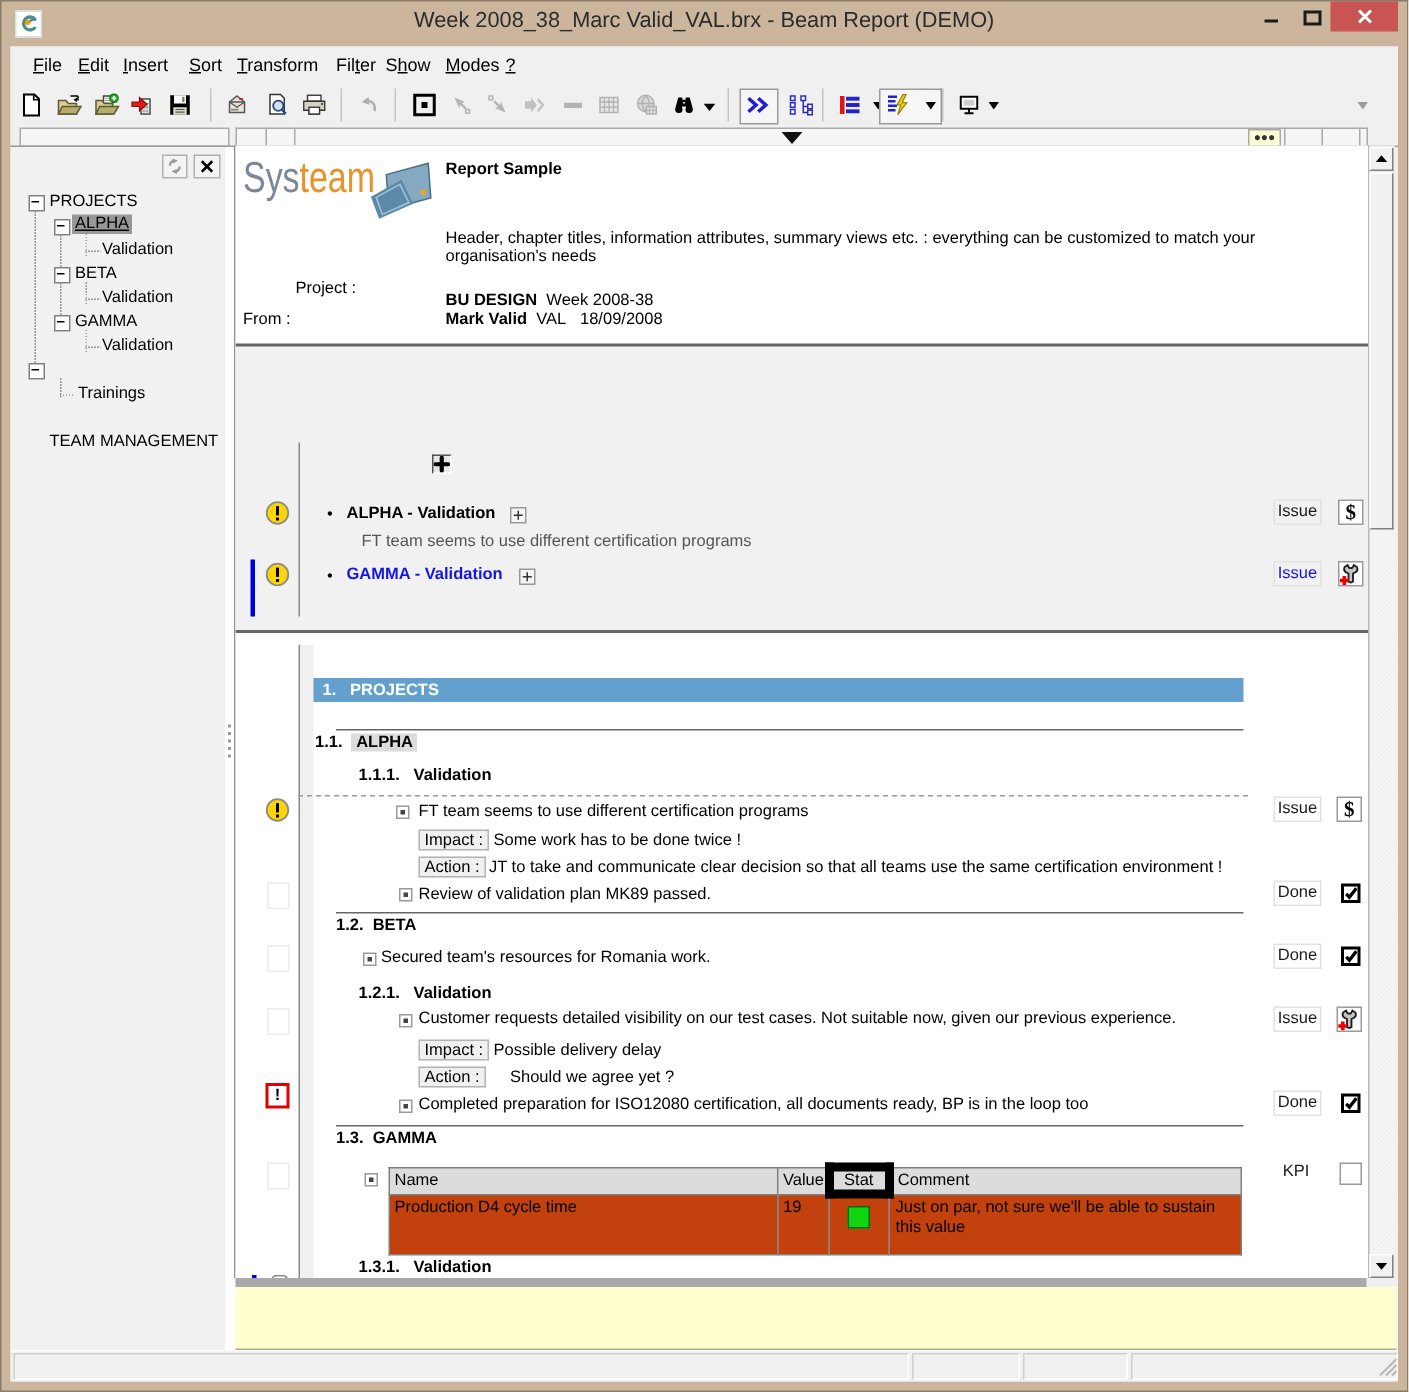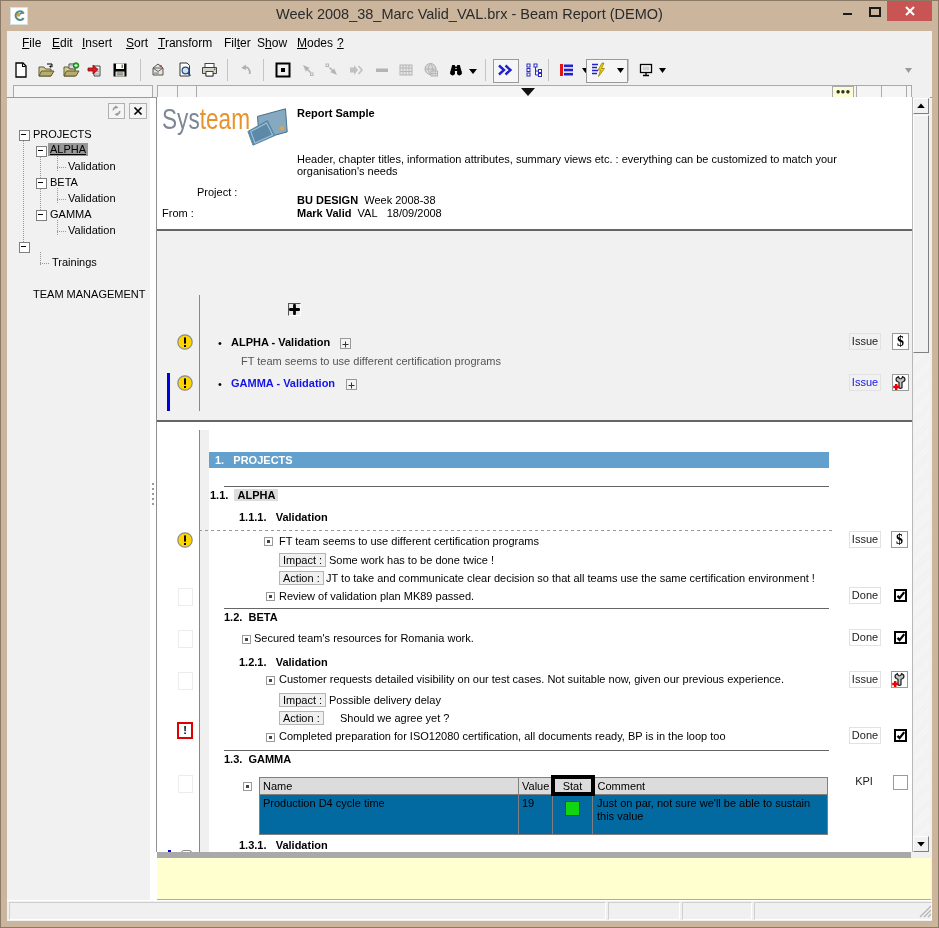--- a/index.html
+++ b/index.html
@@ -403,24 +403,24 @@
         <colgroup>
             <col style="width:259px;">
             <col style="width:34px;">
             <col style="width:40px;">
             <col style="width:235px;">
           </colgroup>
         <tbody>
             <tr style="background:#dcdcdc;height:17px;">
           <td style="border:1px solid #808080;padding:0 3px;">Name</td>
           <td style="border:1px solid #808080;padding:0 3px;">Value</td>
-          <td style="border:4px solid #000000;padding:0 3px;text-align:center;">Stat</td>
+          <td style="border:6px solid #000000;padding:0 3px;text-align:center;">Stat</td>
           <td style="border:1px solid #808080;padding:0 3px;">Comment</td>
         </tr>
-        <tr style="background:#0369a1;height:40px;vertical-align:top;">
+        <tr style="background:#c2410c;height:40px;vertical-align:top;">
           <td style="border:1px solid #808080;padding:2px 3px;">Production D4 cycle time</td>
           <td style="border:1px solid #808080;padding:2px 3px;">19</td>
           <td style="border:1px solid #808080;">
                 <div style="width:13px;height:13px;background:#0fd60f;border:1px solid #0a6a0a;margin:4px auto;"></div>
               </td>
           <td style="border:1px solid #808080;padding:2px 4px;line-height:13px;">Just on par, not sure we'll be able to sustain this value</td>
         </tr>
       </tbody>
         </table>
       <div class="issuebox" style="left:692px;top:677px;border:none;">KPI</div>

